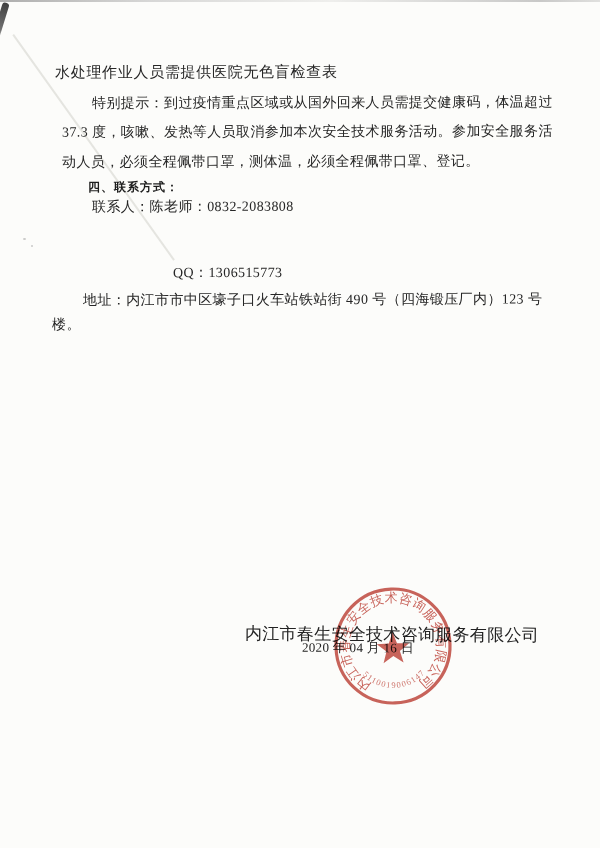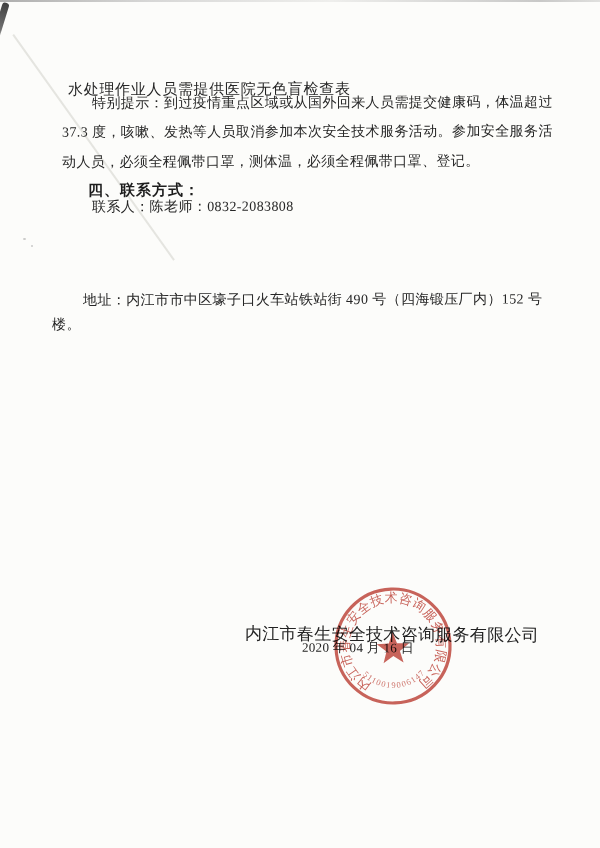--- a/index.html
+++ b/index.html
@@ -19,21 +19,21 @@
     white-space: nowrap;
     font-size: 14px;
     letter-spacing: 0.4px;
     line-height: 1.4;
     transform: rotate(-0.15deg);
   }
   .tline.title { font-size: 15px; letter-spacing: 0.7px; }
   .tline.heading {
     font-family: "Liberation Sans", "DejaVu Sans", sans-serif;
     font-weight: bold;
-    font-size: 15px;
+    font-size: 12px;
     letter-spacing: 1px;
     color: #1d1d1d;
   }
   
   .sig-company {
     position: absolute;
     left: 245px; top: 623px;
     font-size: 17px;
     letter-spacing: 0.3px;
     white-space: nowrap;
@@ -95,35 +95,36 @@
 <body>
 
 <div class="page">
 
   <div class="top-edge-line"></div>
   <div class="corner-streak"></div>
   <div class="crease-line"></div>
   <div class="speck s1"></div>
   <div class="speck s2"></div>
 
-  <div class="tline title" style="left:68px; top:62px;margin-top:17px;">水处理作业人员需提供医院无色盲检查表</div>
+  <div class="tline title" style="left:55px; top:62px;">水处理作业人员需提供医院无色盲检查表</div>
 
   <div class="tline" style="left:92px; top:93px;">特别提示：到过疫情重点区域或从国外回来人员需提交健康码，体温超过</div>
 
   <div class="tline" style="left:62px; top:122px;text-align:center;">37.3 度，咳嗽、发热等人员取消参加本次安全技术服务活动。参加安全服务活</div>
 
   <div class="tline" style="left:62px; top:152px;">动人员，必须全程佩带口罩，测体温，必须全程佩带口罩、登记。</div>
 
   <div class="tline heading" style="left:88px; top:179px;">四、联系方式：</div>
 
   <div class="tline" style="left:92px; top:197px;">联系人：陈老师：0832-2083808</div>
 
 
+  <div class="tline" style="left:173px; top:263px;">QQ：1306515773</div>
 
-  <div class="tline" style="left:83px; top:290px;">地址：内江市市中区壕子口火车站铁站街 490 号（四海锻压厂内）152 号</div>
+  <div class="tline" style="left:83px; top:290px;">地址：内江市市中区壕子口火车站铁站街 490 号（四海锻压厂内）123 号</div>
 
   <div class="tline" style="left:52px; top:315px;">楼。</div>
 
   <div class="sig-company">内江市春生安全技术咨询服务有限公司</div>
 
   <div class="sig-date">2020 年 04 月 16 日</div>
 
   <svg class="seal" viewBox="0 0 150 150">
     <defs>
       <path id="ring-path" d="M 46.7 108.7 A 44 44 0 1 1 103.3 108.7" fill="none"></path>

